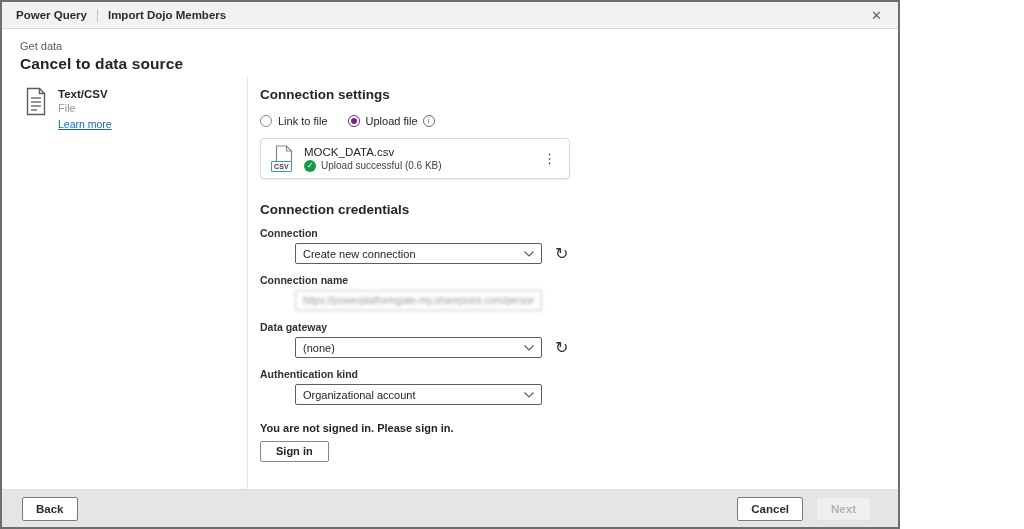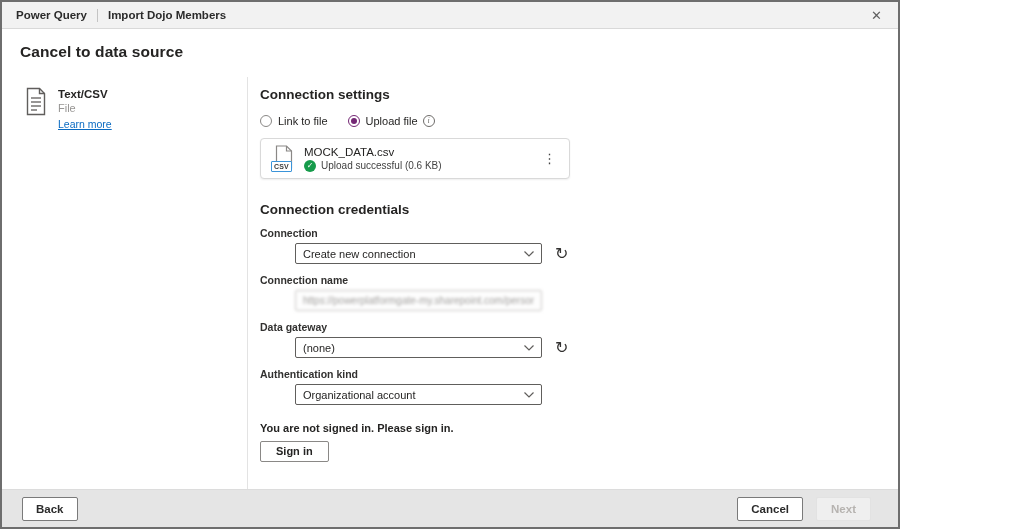--- a/index.html
+++ b/index.html
@@ -91,20 +91,21 @@
 <div class="dialog">
 
   <div class="titlebar">
     <span class="tb-app">Power Query</span>
     <span class="tb-sep"></span>
     <span class="tb-doc">Import Dojo Members</span>
     <span class="tb-close">✕</span>
   </div>
 
   <div class="header">
+    <div class="eyebrow">Get data</div>
     <div class="page-title">Cancel to data source</div>
   </div>
 
   <div class="main">
 
     <div class="sidebar">
       <div class="connector">
         <span>
           <svg width="24" height="30" viewBox="0 0 24 30">
             <path d="M3.5 1.5 h12 l5 5 v21 h-17 z" fill="#fff" stroke="#605e5c" stroke-width="1.4"></path>

